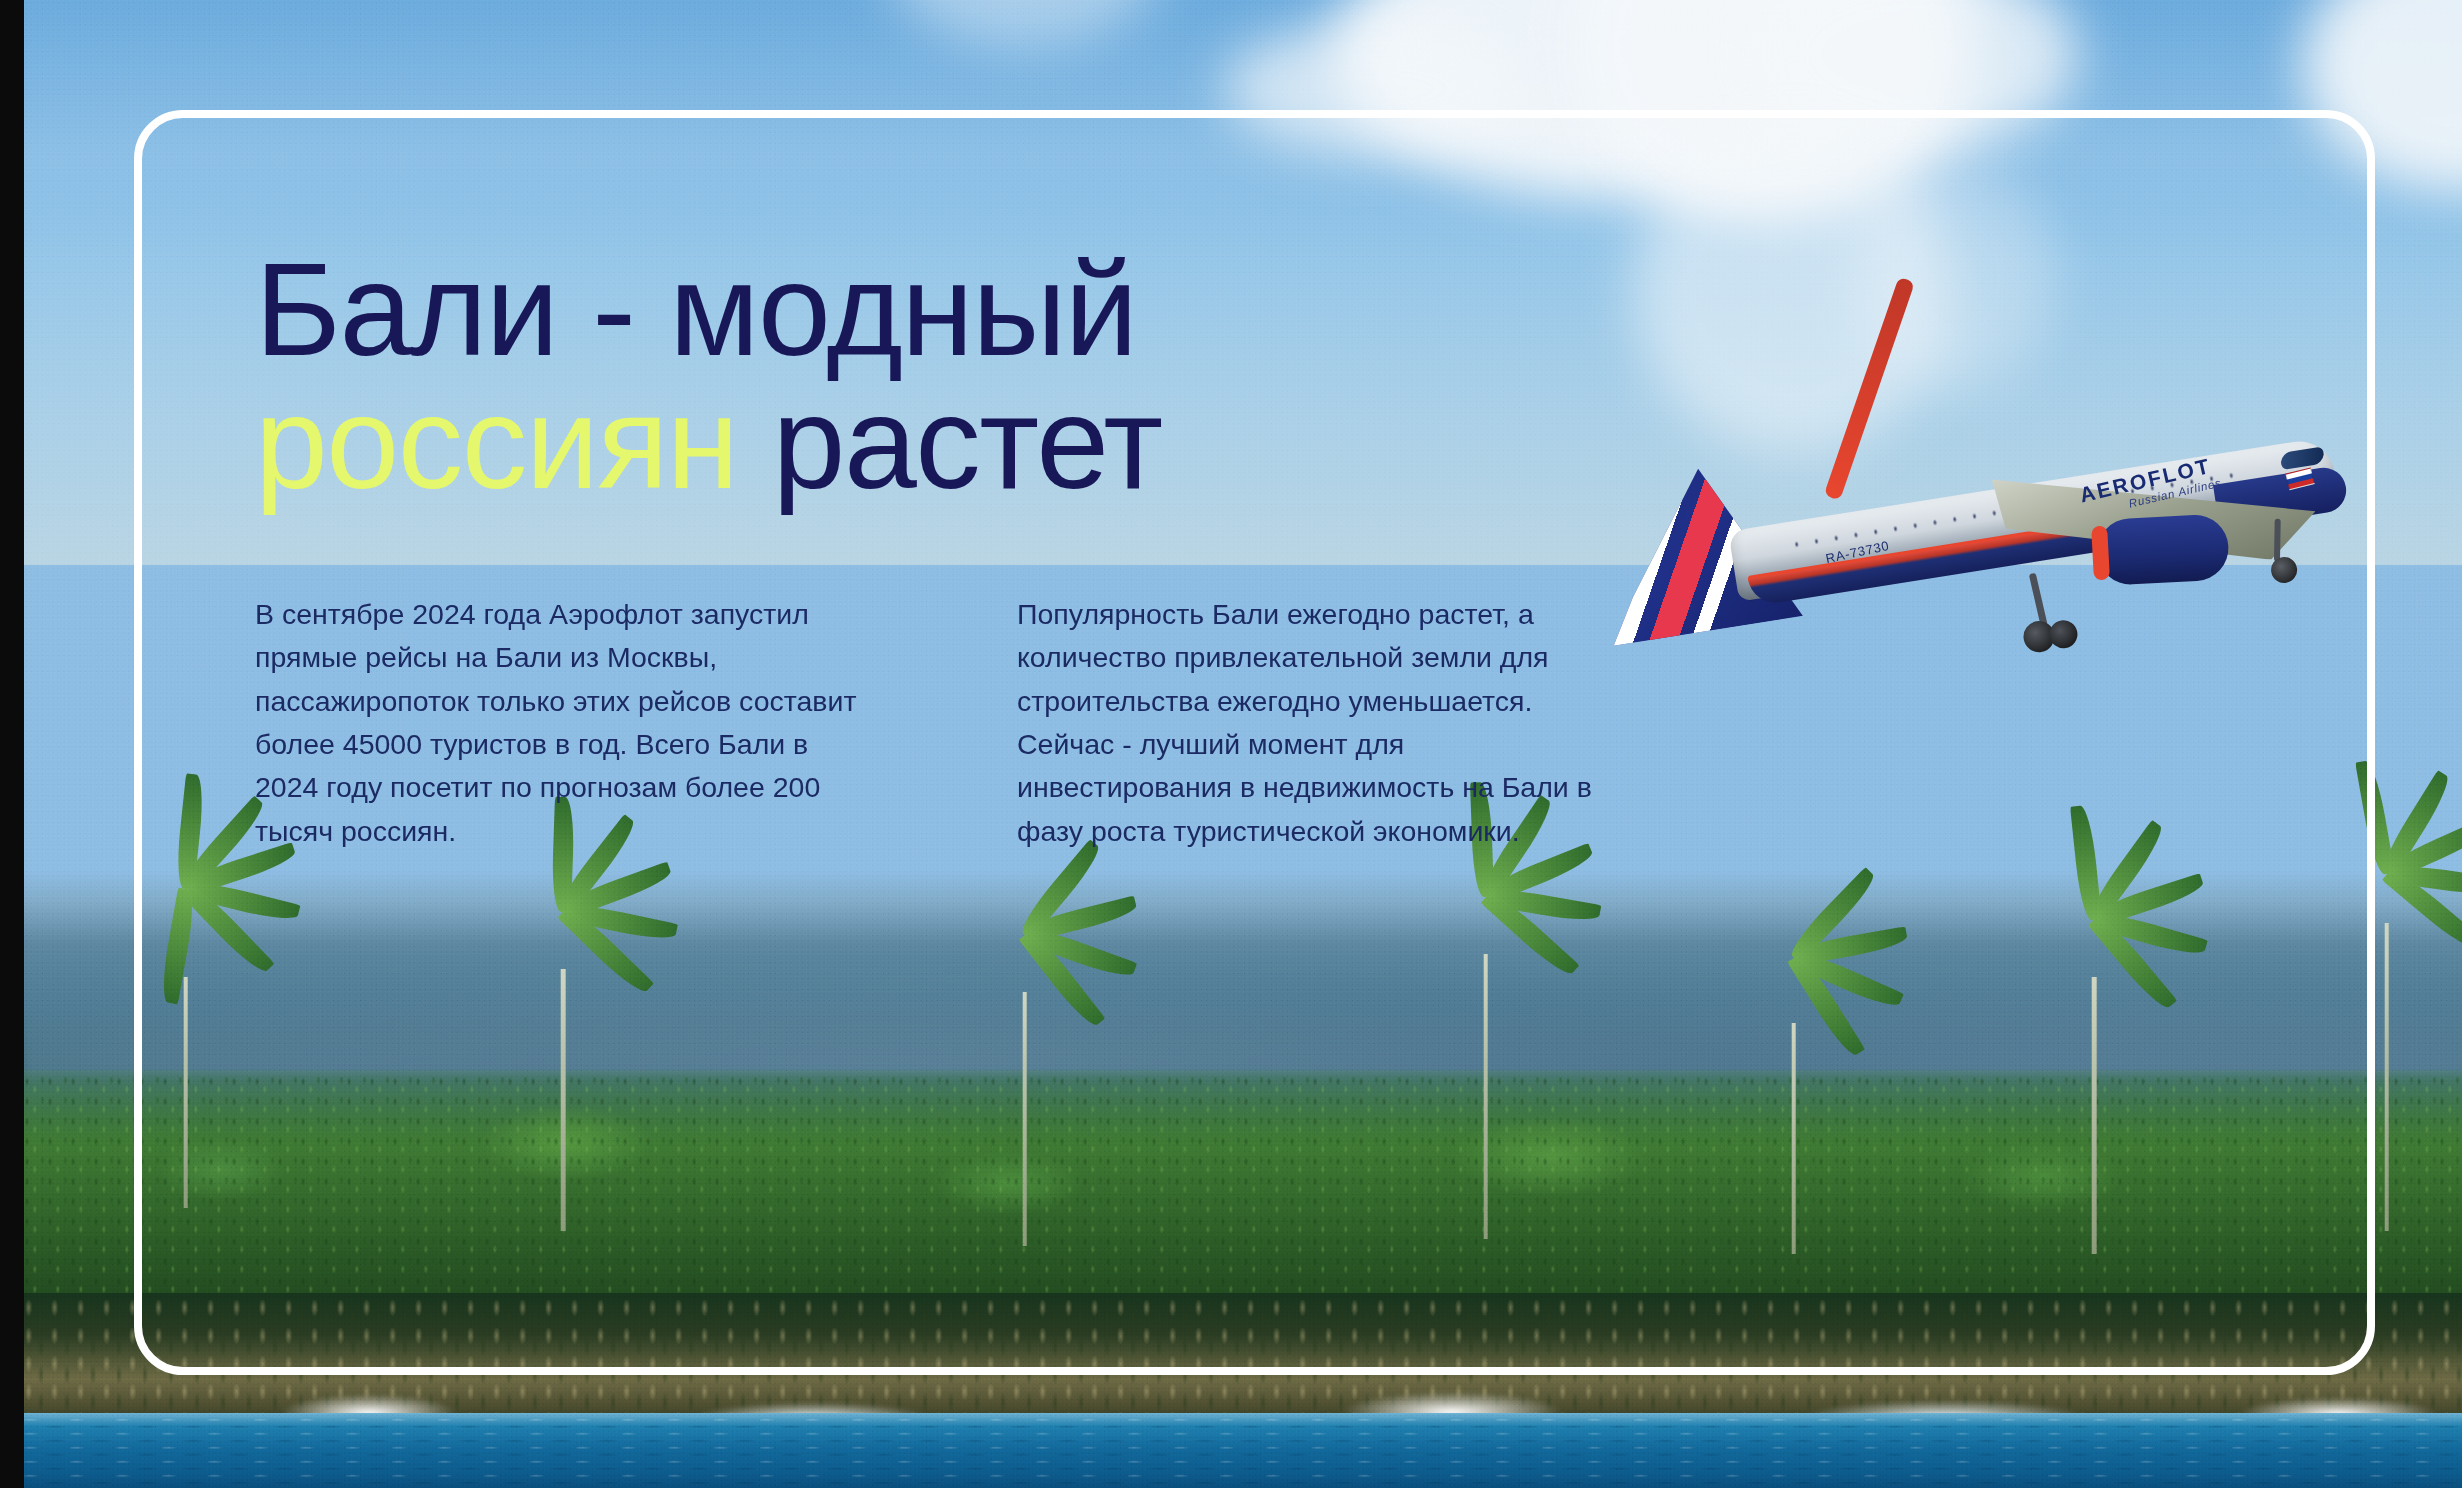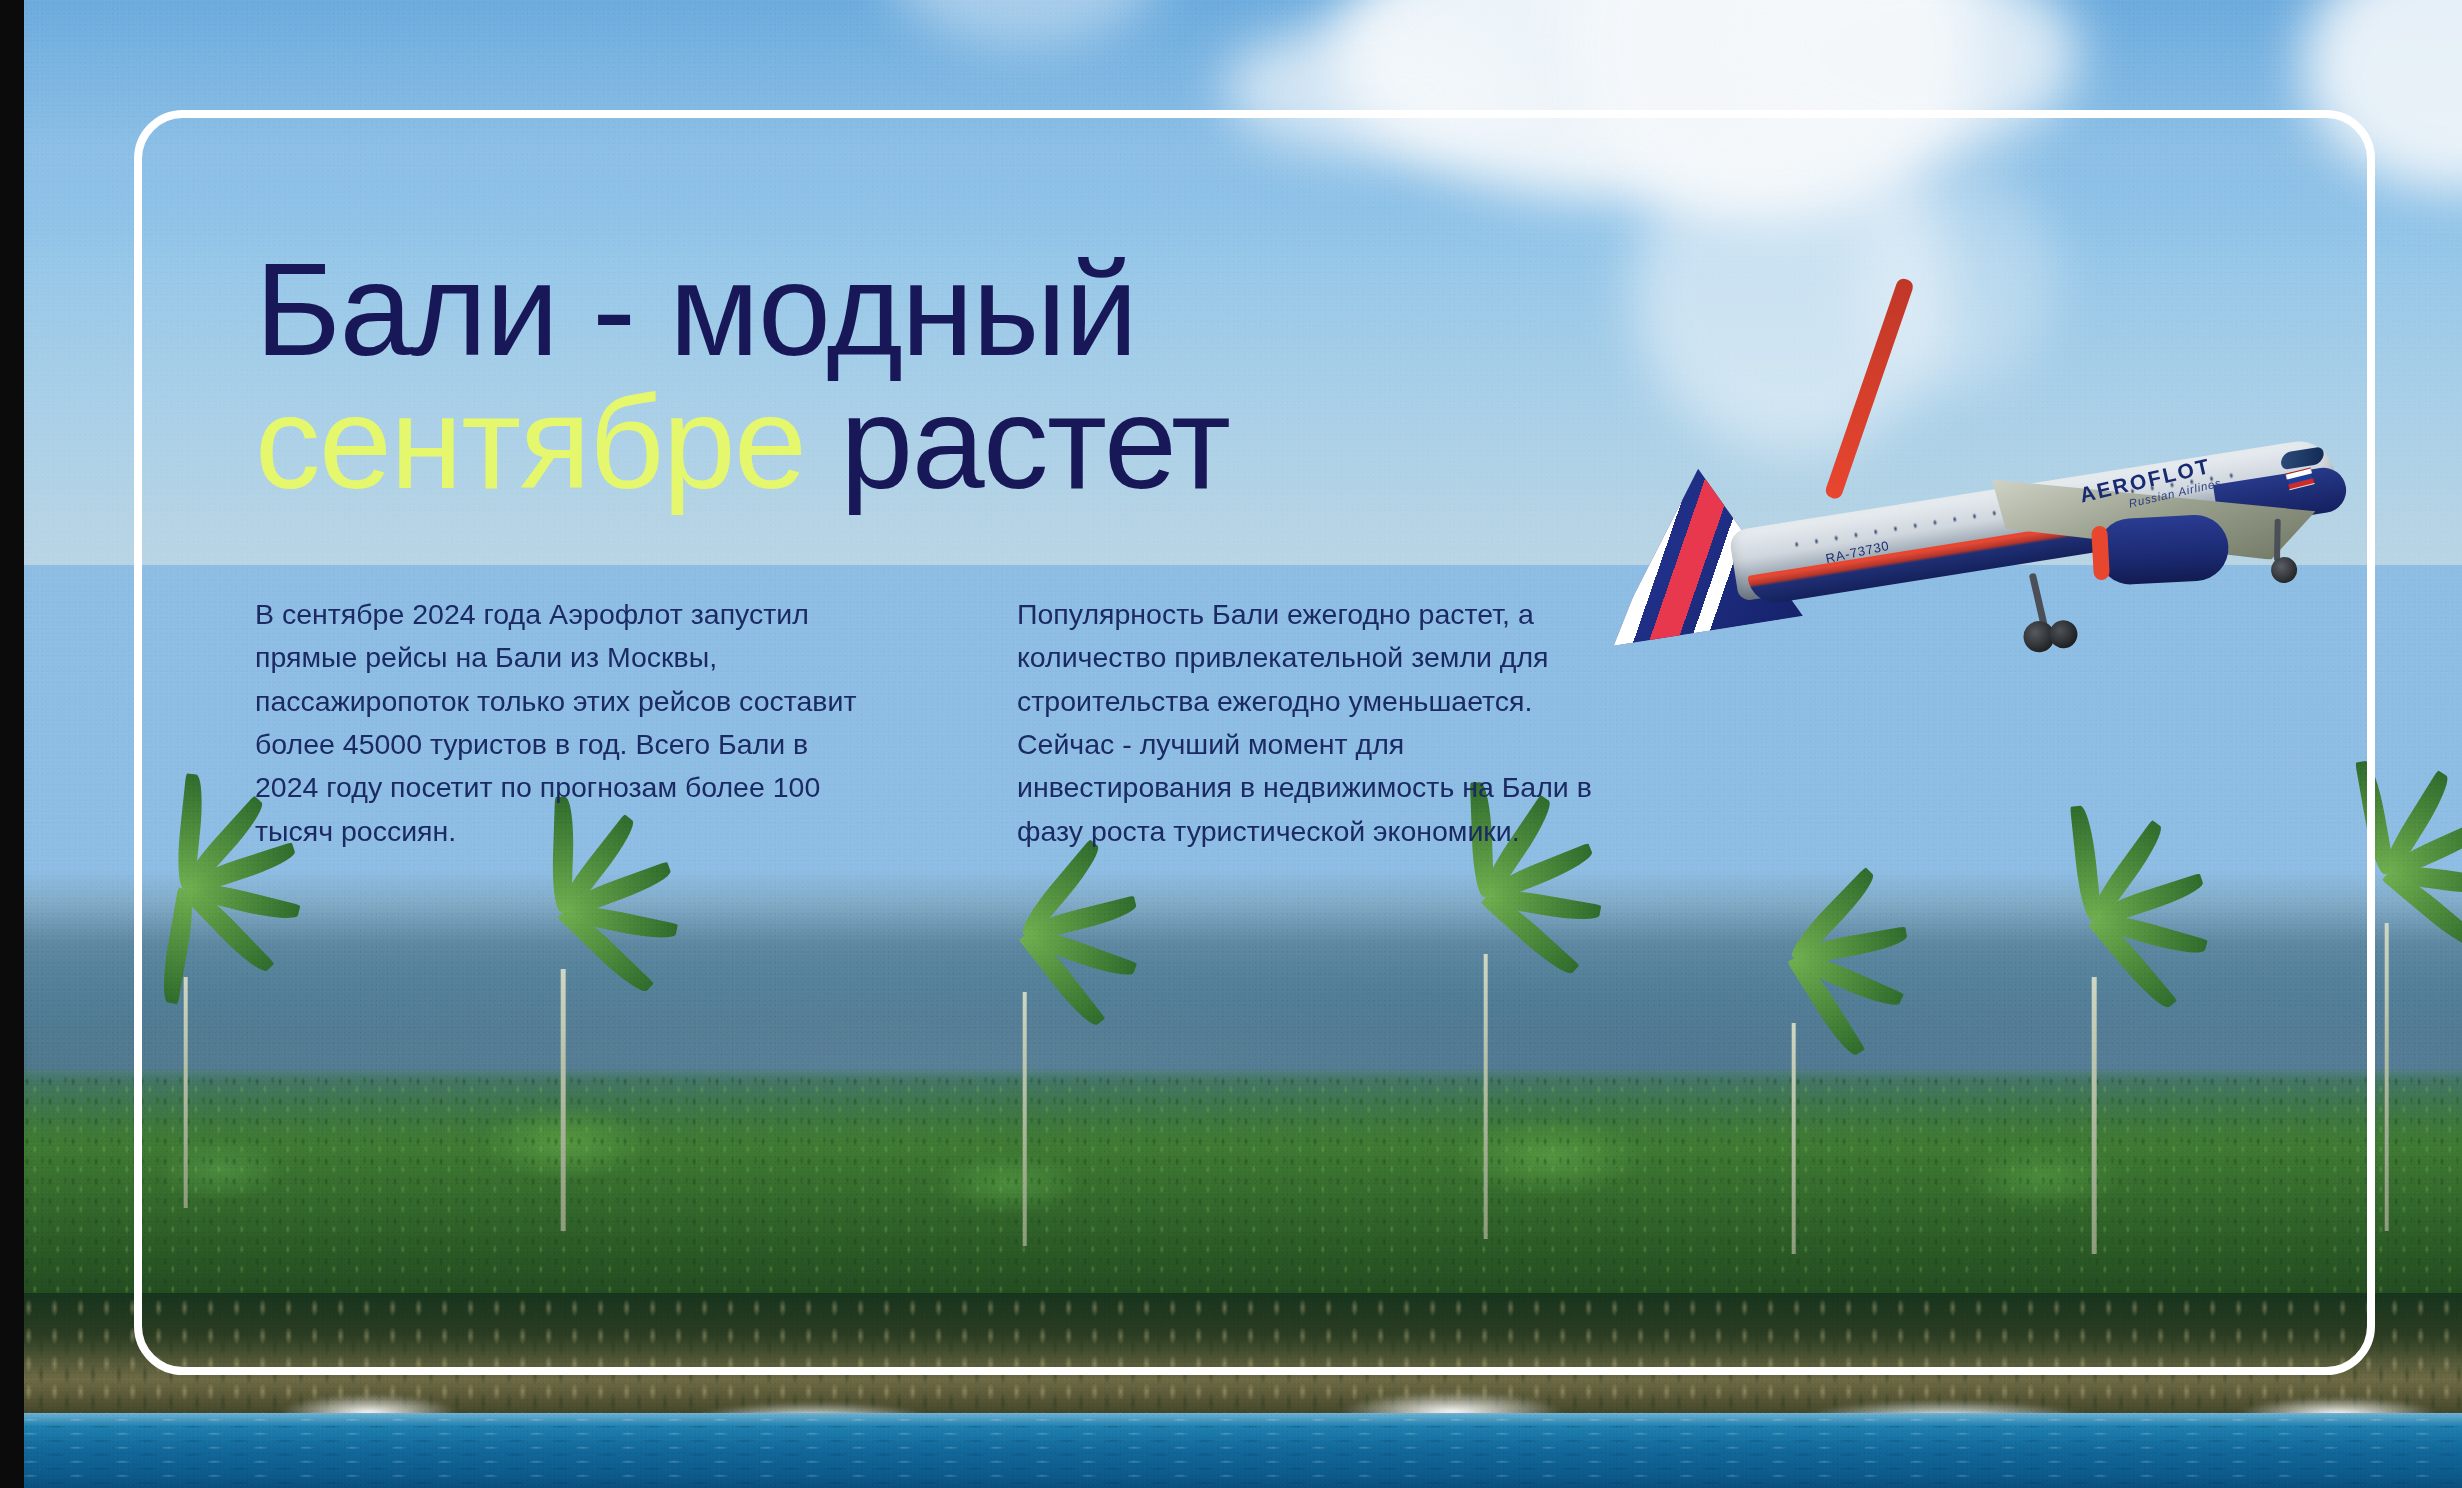--- a/index.html
+++ b/index.html
@@ -370,28 +370,28 @@
 
   <div class="grain"></div>
 
   <div class="frame"></div>
 
   <div class="content">
 
     <div class="headline">
       <span class="l1">Бали - модный</span>
       <span class="l2">
-        <span class="hl-accent">сентябре</span>
+        <span class="hl-accent">россиян</span>
         <span>растет</span>
       </span>
     </div>
 
     <div class="cols">
       <div class="col">
-        <p>В сентябре 2024 года Аэрофлот запустил прямые рейсы на Бали из Москвы, пассажиропоток только этих рейсов составит более 45000 туристов в год. Всего Бали в 2024 году посетит по прогнозам более 100 тысяч россиян.</p>
+        <p>В сентябре 2024 года Аэрофлот запустил прямые рейсы на Бали из Москвы, пассажиропоток только этих рейсов составит более 45000 туристов в год. Всего Бали в 2024 году посетит по прогнозам более 200 тысяч россиян.</p>
       </div>
       <div class="col">
         <p>Популярность Бали ежегодно растет, а количество привлекательной земли для строительства ежегодно уменьшается. Сейчас - лучший момент для инвестирования в недвижимость на Бали в фазу роста туристической экономики.</p>
       </div>
     </div>
 
     <div class="plane">
       <div class="wing-back"></div>
       <div class="tail"></div>
       <div class="tail-stripe"></div>

